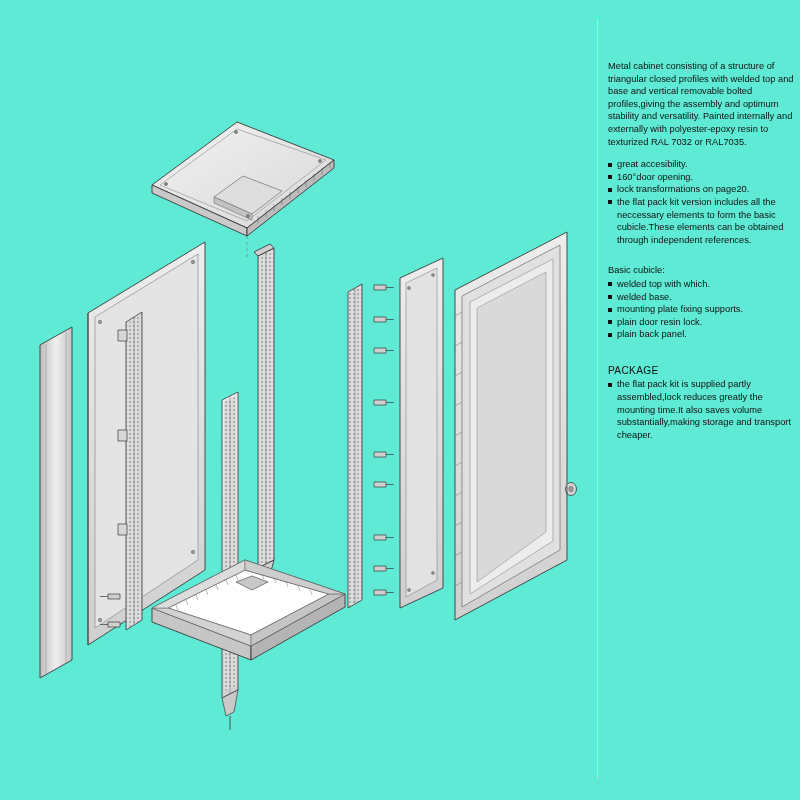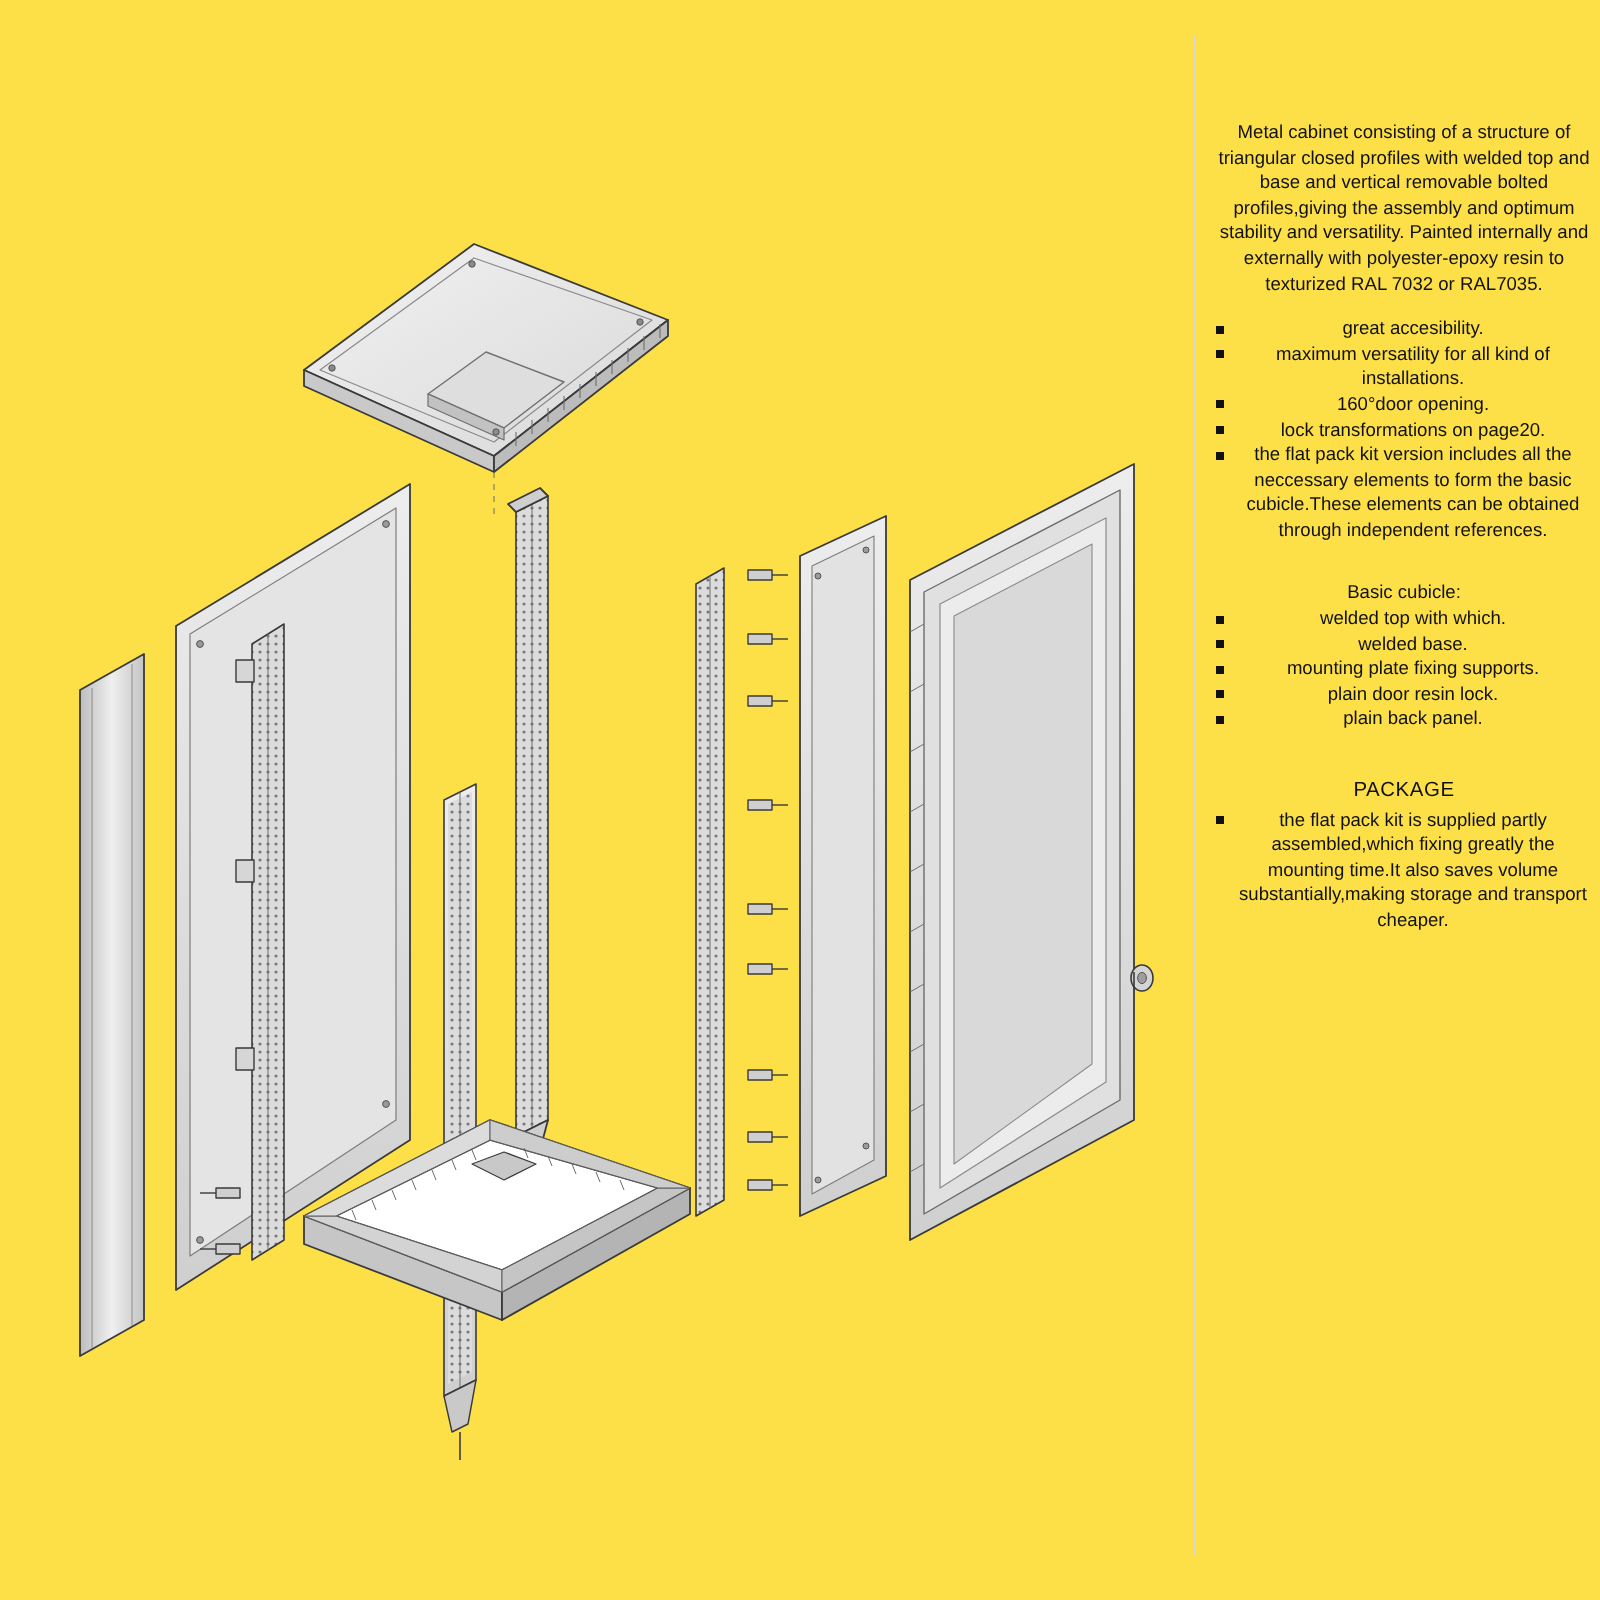--- a/index.html
+++ b/index.html
@@ -11,22 +11,21 @@
     width: 800px;
     height: 800px;
     position: relative;
     font-family: "Liberation Sans", sans-serif;
     color: #1a1a1a;
     overflow: hidden;
   }
   .page {
     position: absolute;
     inset: 0;
-    background: #fde047;
-    text-align: center;
+    background: #5eead4;
   }
 
   
   .drawing {
     position: absolute;
     left: 0;
     top: 0;
     width: 600px;
     height: 800px;
   }
@@ -306,38 +305,37 @@
     </svg>
   </div>
 
   <div class="vline"></div>
 
   <div class="textcol">
     <p class="para">Metal cabinet consisting of a structure of triangular closed profiles with welded top and base and vertical removable bolted profiles,giving the assembly and optimum stability and versatility. Painted internally and externally with polyester-epoxy resin to texturized RAL 7032 or RAL7035.</p>
 
     <ul class="bullets">
       <li>great accesibility.</li>
-      <li>maximum versatility for all kind of installations.</li>
       <li>160°door opening.</li>
       <li>lock transformations on page20.</li>
       <li>the flat pack kit version includes all the neccessary elements to form the basic cubicle.These elements can be obtained through independent references.</li>
     </ul>
 
     <div class="spacer-s"></div>
 
     <p class="sect-title">Basic cubicle:</p>
     <ul class="bullets">
       <li>welded top with which.</li>
       <li>welded base.</li>
       <li>mounting plate fixing supports.</li>
       <li>plain door resin lock.</li>
       <li>plain back panel.</li>
     </ul>
 
     <div class="spacer-m"></div>
 
     <p class="sect-title caps">PACKAGE</p>
     <ul class="bullets">
-      <li>the flat pack kit is supplied partly assembled,which fixing greatly the mounting time.It also saves volume substantially,making storage and transport cheaper.</li>
+      <li>the flat pack kit is supplied partly assembled,lock reduces greatly the mounting time.It also saves volume substantially,making storage and transport cheaper.</li>
     </ul>
   </div>
 
 </div>
 
 </body></html>

